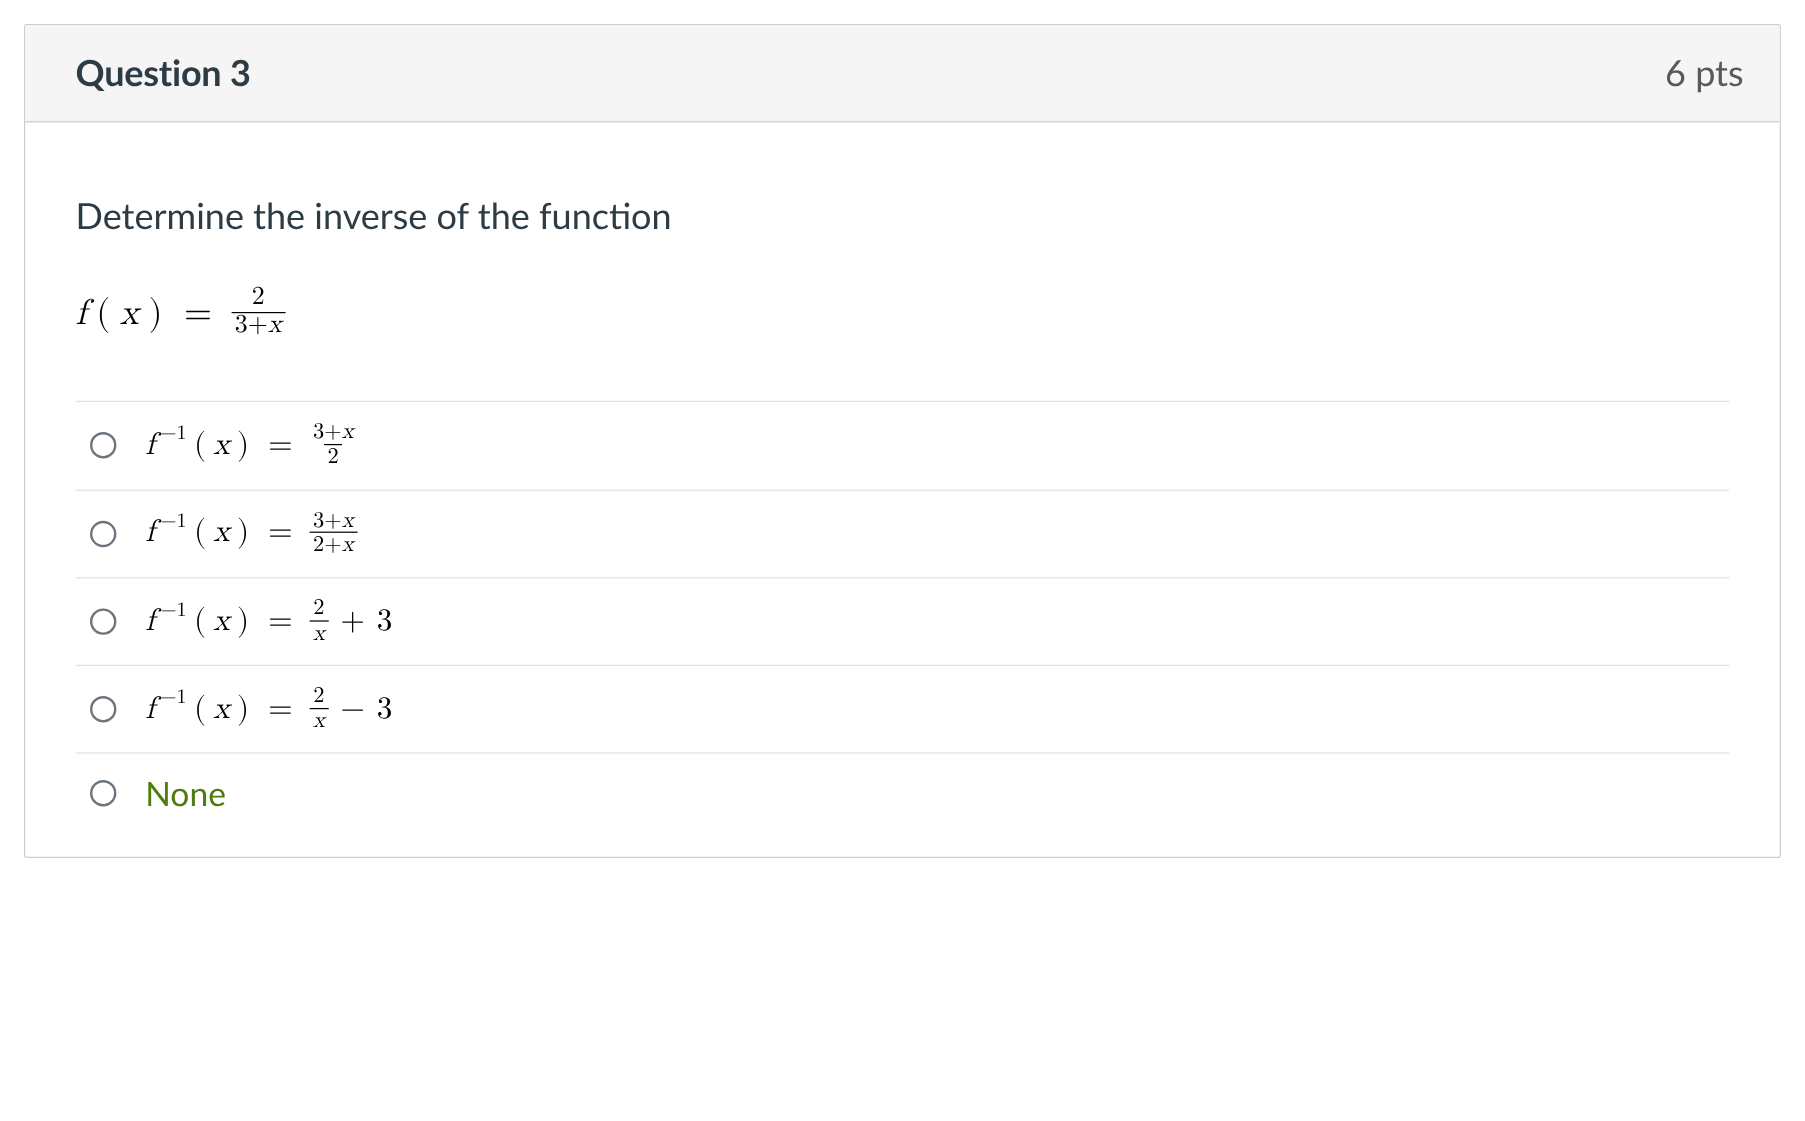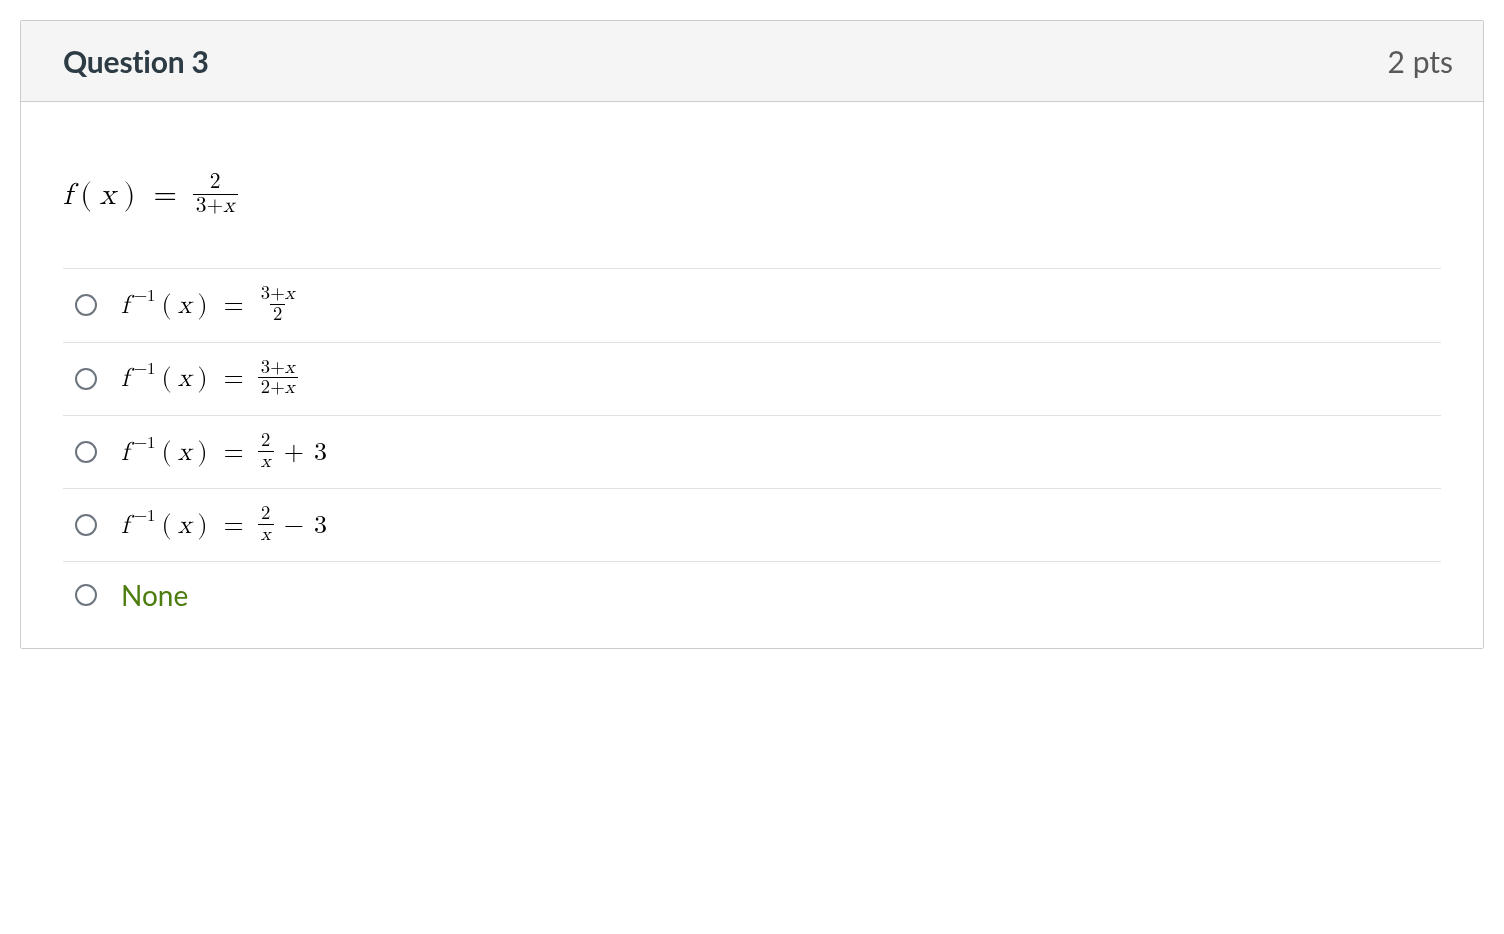--- a/index.html
+++ b/index.html
@@ -122,23 +122,24 @@
   .op { font-style: normal; padding: 0 6px; }
   .num-lit { font-style: normal; }
 </style>
 </head>
 <body>
 
 <div class="wrap">
   <div class="question-card">
     <div class="question-header">
       <div class="question-title">Question 3</div>
-      <div class="question-points">2 pts</div>
+      <div class="question-points">6 pts</div>
     </div>
     <div class="question-body">
+      <div class="prompt-text">Determine the inverse of the function</div>
 
       <div class="function-line">
         <span class="func-f">f</span>
         <span class="paren">(</span>
         <span class="x-var">x</span>
         <span class="paren">)</span>
         <span class="eq">=</span>
         <span class="frac">
           <span class="num num-lit">2</span>
           <span class="den">

